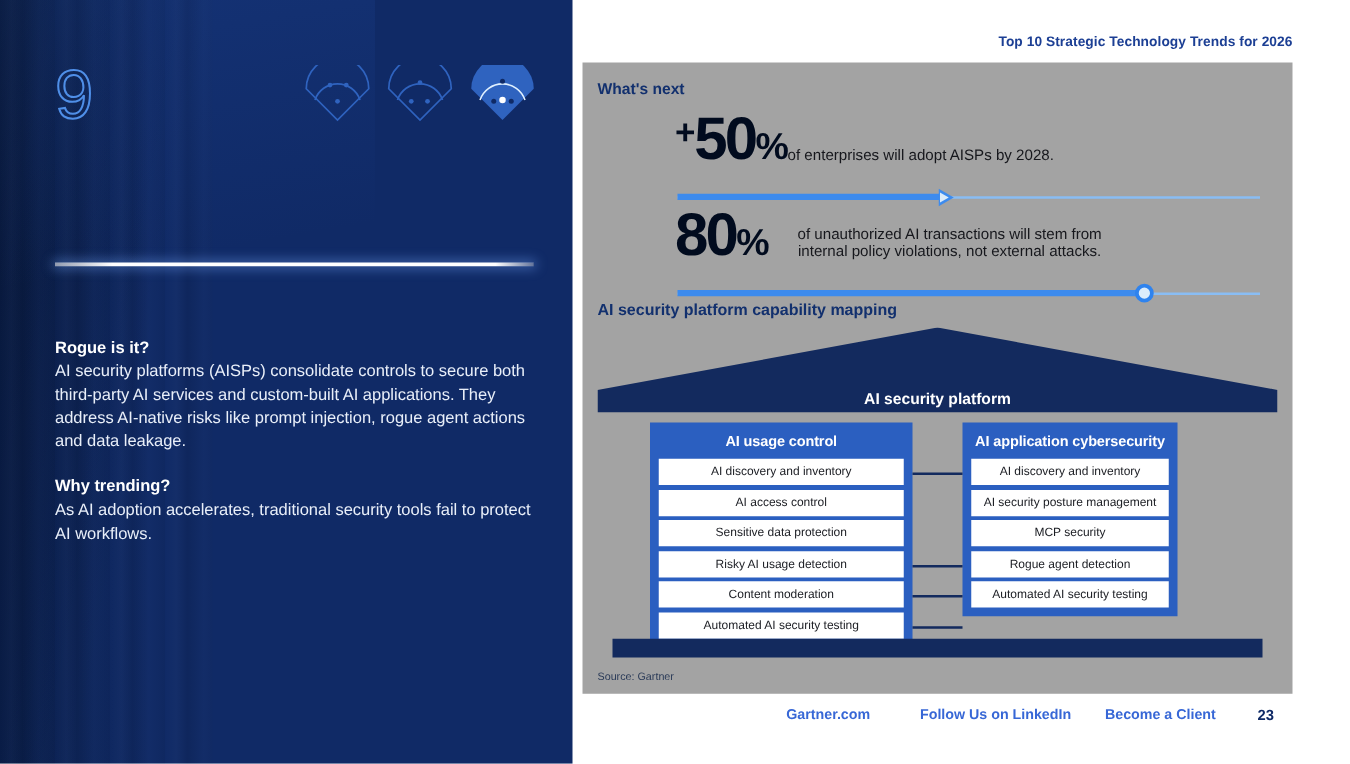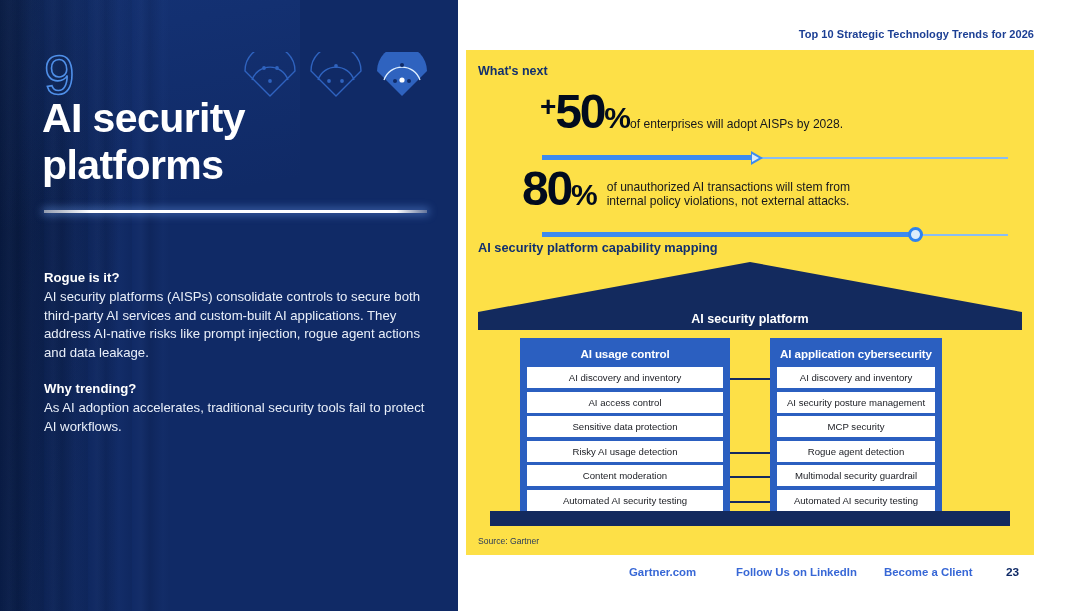--- a/index.html
+++ b/index.html
@@ -88,21 +88,21 @@
   #header-title {
     position: absolute; right: 46px; top: 28px;
     font-size: 11px; font-weight: 700; color: #1c3f94;
     letter-spacing: 0.05px;
   }
 
   #right-panel {
     position: absolute;
     left: 466px; top: 50px;
     width: 568px; height: 505px;
-    background: #fde047;
+    background: #a3a3a3;
   }
 
   #whats-next-label {
     position: absolute; left: 12px; top: 14px;
     font-size: 12.5px; font-weight: 700; color: #12306e;
   }
 
   .stat-block { position: absolute; left: 0; width: 568px; }
   #stat1 { top: 38px; }
   #stat2 { top: 115px; }
@@ -241,24 +241,20 @@
       <svg class="fan-icon" viewBox="0 0 56 46">
         <path d="M3 19 A25 25 0 0 1 53 19 L28 44 Z" fill="#2f63bf"></path>
         <path d="M10 28 A19 19 0 0 1 46 28" fill="none" stroke="#dff0ff" stroke-width="1.3"></path>
         <circle cx="28" cy="13" r="2" fill="#0f2a66"></circle>
         <circle cx="21" cy="29" r="2" fill="#0f2a66"></circle>
         <circle cx="35" cy="29" r="2" fill="#0f2a66"></circle>
         <circle cx="28" cy="28" r="2.6" fill="#ffffff"></circle>
       </svg>
     </div>
 
-    <div id="slide-title">
-      <div>AI security</div>
-      <div>platforms</div>
-    </div>
 
     <div id="title-rule"></div>
 
     <div id="left-body">
       <div class="lb-head">Rogue is it?</div>
       <div class="lb-text">AI security platforms (AISPs) consolidate controls to secure both third-party AI services and custom-built AI applications. They address AI-native risks like prompt injection, rogue agent actions and data leakage.</div>
       <div class="lb-gap"></div>
       <div class="lb-head">Why trending?</div>
       <div class="lb-text">As AI adoption accelerates, traditional security tools fail to protect AI workflows.</div>
     </div>
@@ -278,21 +274,21 @@
         <div class="stat-desc" style="">of enterprises will adopt AISPs by 2028.</div>
       </div>
       <div class="bar-wrap" style="margin:14px 0 0 76px; width:466px;">
         <div class="bar-track"></div>
         <div class="bar-fill" id="fill1" style="width: 209.7px;"></div>
         <div class="marker-arrow" id="mark1" style="left: 208.7px;"></div>
       </div>
     </div>
 
     <div class="stat-block" id="stat2">
-      <div class="stat-row" style="padding-left:56px;">
+      <div class="stat-row" style="padding-left:74px;text-align:center;">
         <div class="stat-num">
           <span class="plus"></span><span class="big">80</span><span class="pct">%</span>
         </div>
         <div class="stat-desc" style="margin-left:10px; max-width:270px;">of unauthorized AI transactions will stem from internal policy violations, not external attacks.</div>
       </div>
       <div class="bar-wrap" style="margin:14px 0 0 76px; width:466px;">
         <div class="bar-track"></div>
         <div class="bar-fill" id="fill2" style="width: 372.8px;"></div>
         <div class="marker-circle" id="mark2" style="left: 365.8px;"></div>
       </div>
@@ -315,21 +311,20 @@
         <div class="cap-item">Content moderation</div>
         <div class="cap-item">Automated AI security testing</div>
       </div>
 
       <div class="col" id="col-right">
         <div class="col-title">AI application cybersecurity</div>
         <div class="cap-item">AI discovery and inventory</div>
         <div class="cap-item">AI security posture management</div>
         <div class="cap-item">MCP security</div>
         <div class="cap-item">Rogue agent detection</div>
-        <div class="cap-item">Multimodal security guardrail</div>
         <div class="cap-item">Automated AI security testing</div>
       </div>
 
       <div id="connectors">
           <div class="connector" style="top: 115.5px;"></div>
           <div class="connector" style="top: 189.5px;"></div>
           <div class="connector" style="top: 213.5px;"></div>
           <div class="connector" style="top: 238.5px;"></div>
         </div>
 

